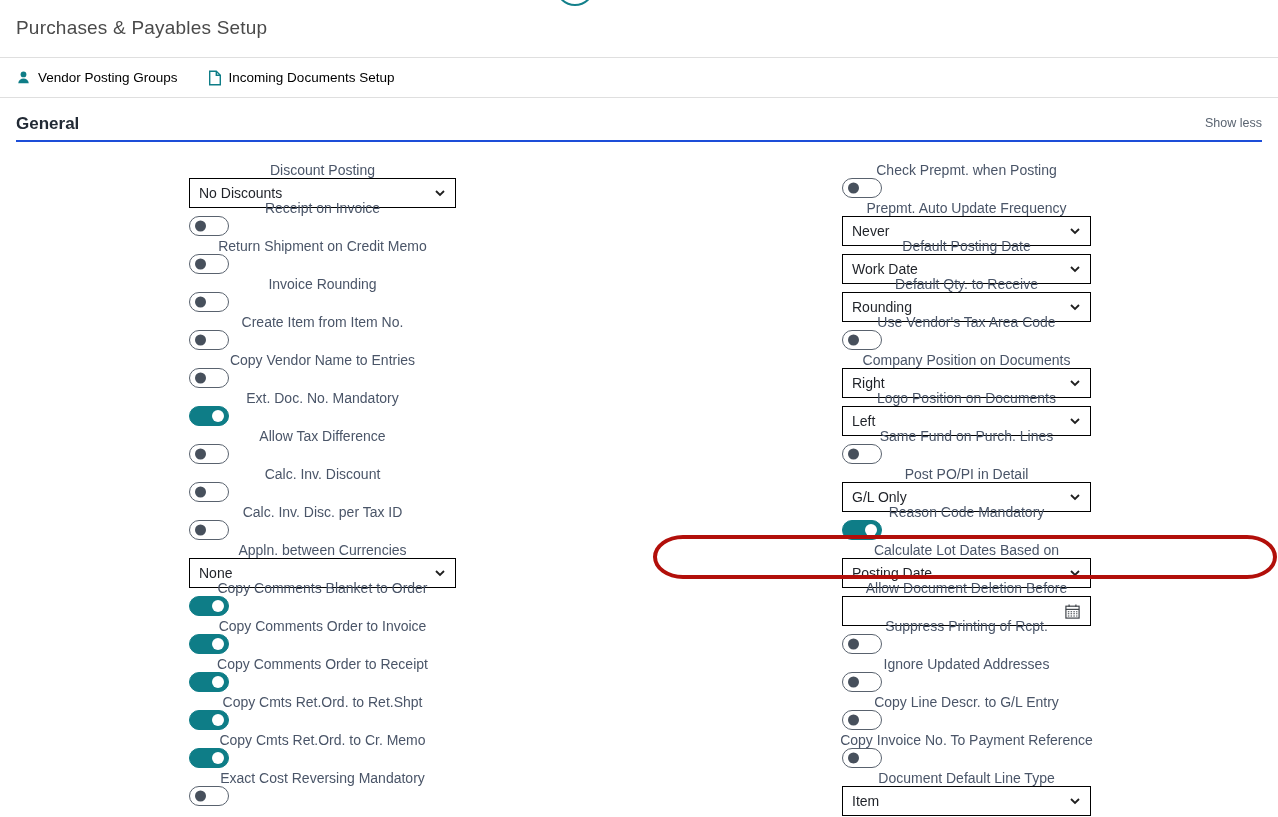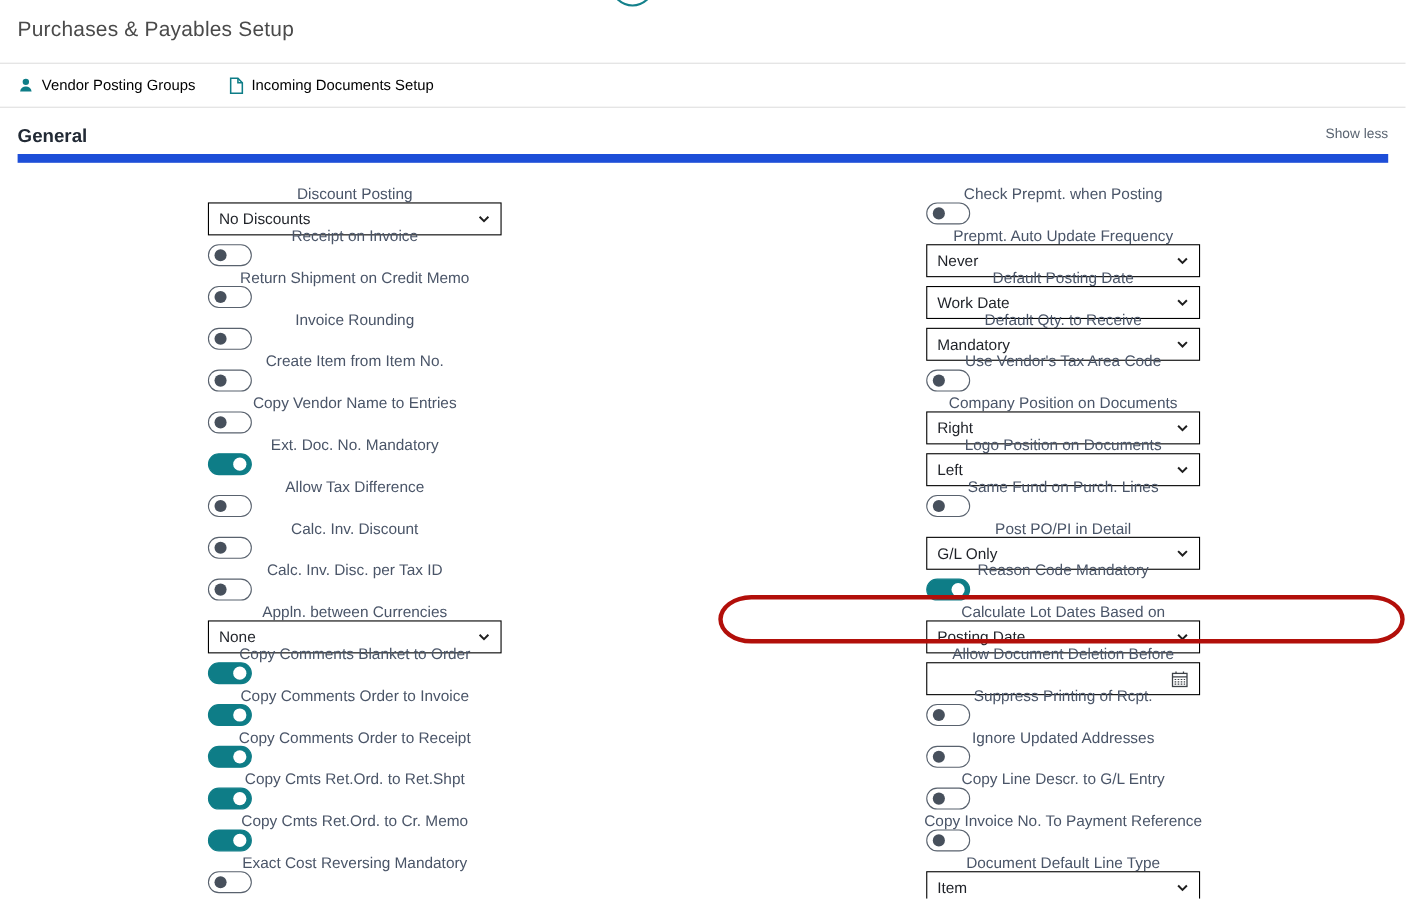--- a/index.html
+++ b/index.html
@@ -12,22 +12,22 @@
 
   .page-header{height:57px;box-sizing:border-box;padding:10px 16px 0;}
   .page-title{margin:0;font-size:19px;line-height:36px;font-weight:300;color:#4a4a4a;letter-spacing:.2px;}
 
   .divider{height:1px;background:#dfdfdf;}
 
   .action-bar{height:39px;display:flex;align-items:center;gap:30px;padding:0 16px;}
   .action{display:flex;align-items:center;gap:7px;font-size:13.5px;color:#000000;cursor:pointer;}
   .action svg{display:block;}
 
-  .section-header{display:flex;justify-content:space-between;align-items:flex-start;
-    margin:16px 16px 0 16px;padding-bottom:6px;border-bottom:8px solid #1d4ed8;}
+  .section-header{display:flex;justify-content:space-between;align-items:center;
+    margin:16px 16px 0 16px;padding-bottom:6px;border-bottom:2px solid #1d4ed8;}
   .section-title{font-size:17px;font-weight:700;color:#222a35;}
   .show-less{font-size:12.5px;color:#5a6471;cursor:pointer;padding-bottom:2px;}
 
   .columns{display:grid;grid-template-columns:613px 597px;column-gap:39px;
     padding:0 13px 0 16px;margin-top:20px;}
   .col{--ctl-w:267px;}
   .col.right{--ctl-w:249px;}
 
   .row{position:relative;display:flex;align-items:center;height:30px;margin-bottom:8px;flex-direction:column;}
   .label{flex:none;font-size:14px;color:#4a5568;white-space:nowrap;}
@@ -288,21 +288,21 @@
                 <path d="M2 4 L6 8 L10 4" fill="none" stroke="#1f1f1f" stroke-width="1.8"></path>
               </svg>
             </div>
           </span>
         </div>
         <div class="row">
           <span class="label">Default Qty. to Receive</span>
           <span class="leader"></span>
           <span class="control">
             <div class="select">
-              <span class="select-value">Mandatory</span>
+              <span class="select-value">Rounding</span>
               <svg class="chevron" width="12" height="12" viewBox="0 0 12 12">
                 <path d="M2 4 L6 8 L10 4" fill="none" stroke="#1f1f1f" stroke-width="1.8"></path>
               </svg>
             </div>
           </span>
         </div>
         <div class="row">
           <span class="label">Use Vendor's Tax Area Code</span>
           <span class="leader"></span>
           <span class="control">

